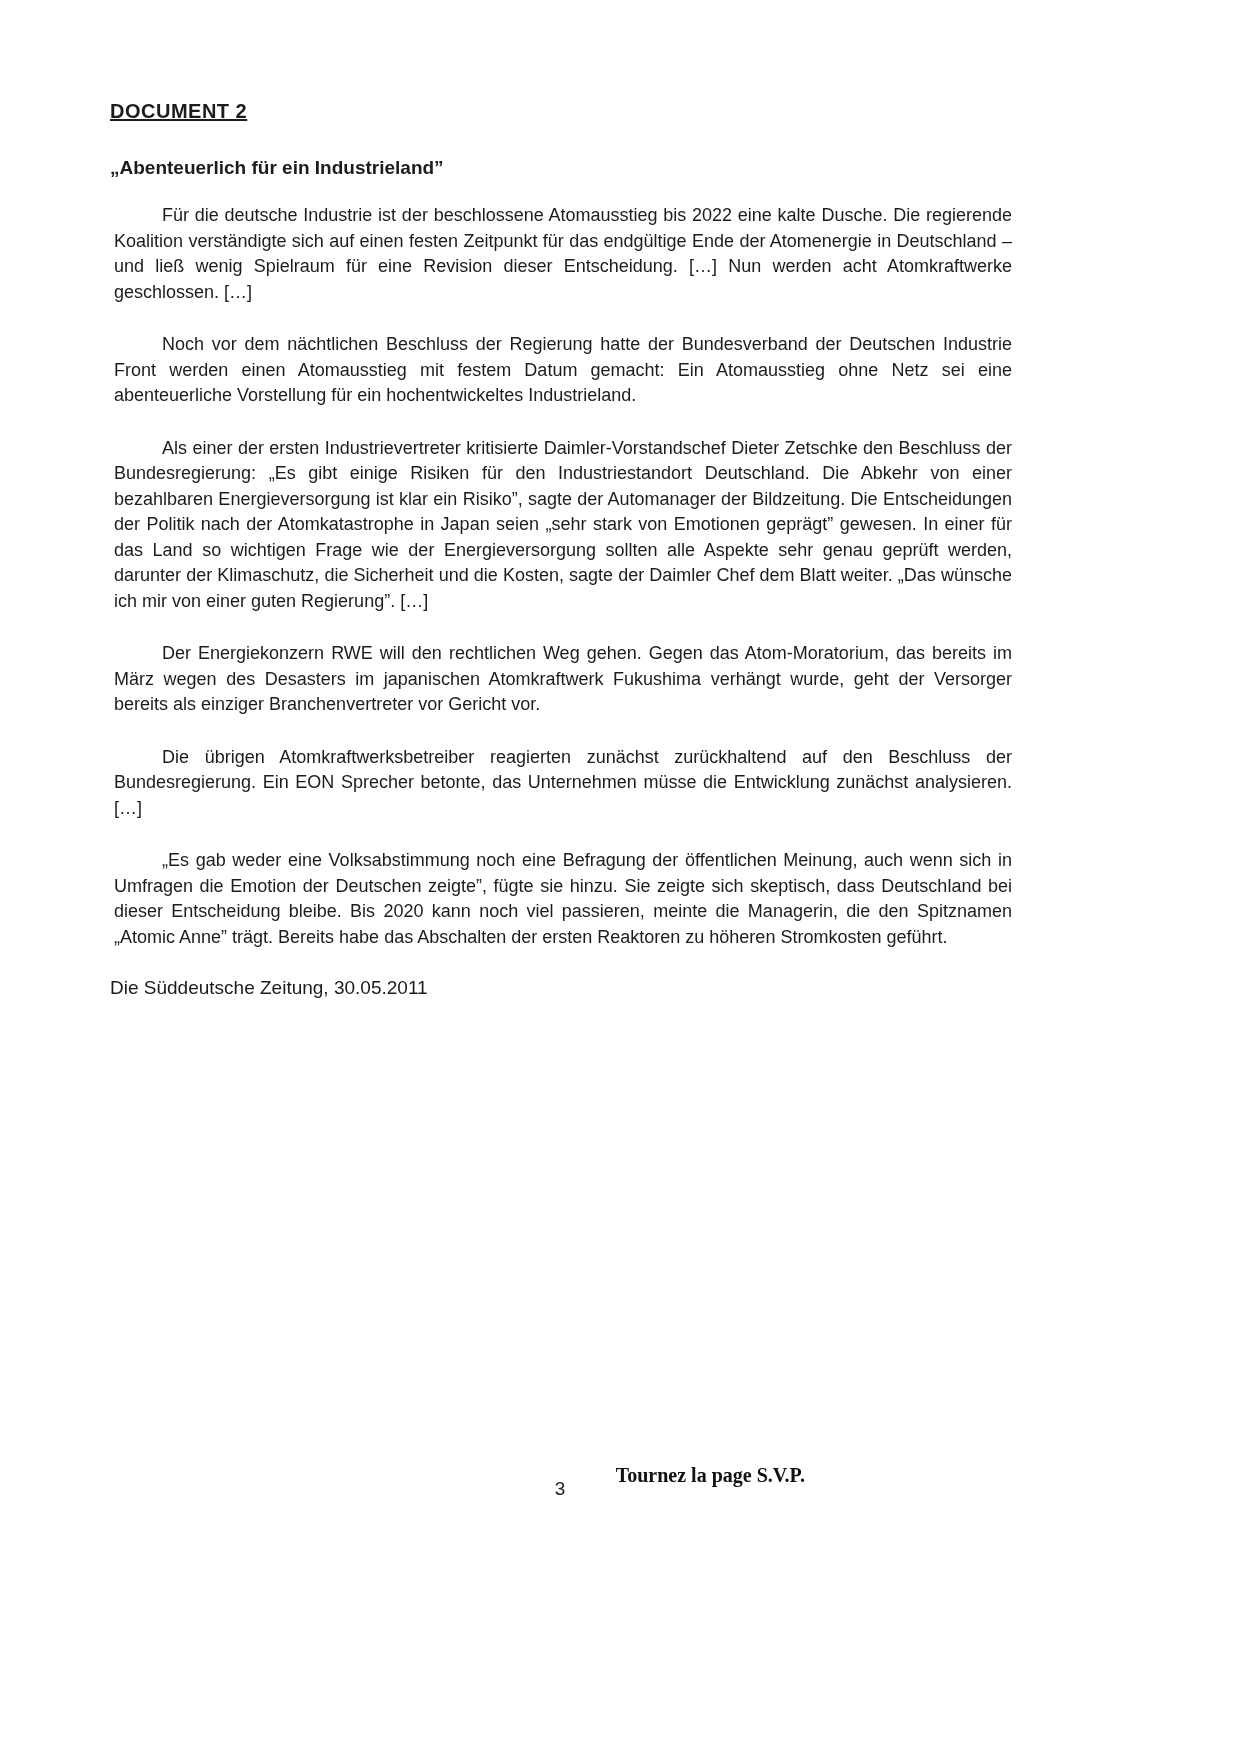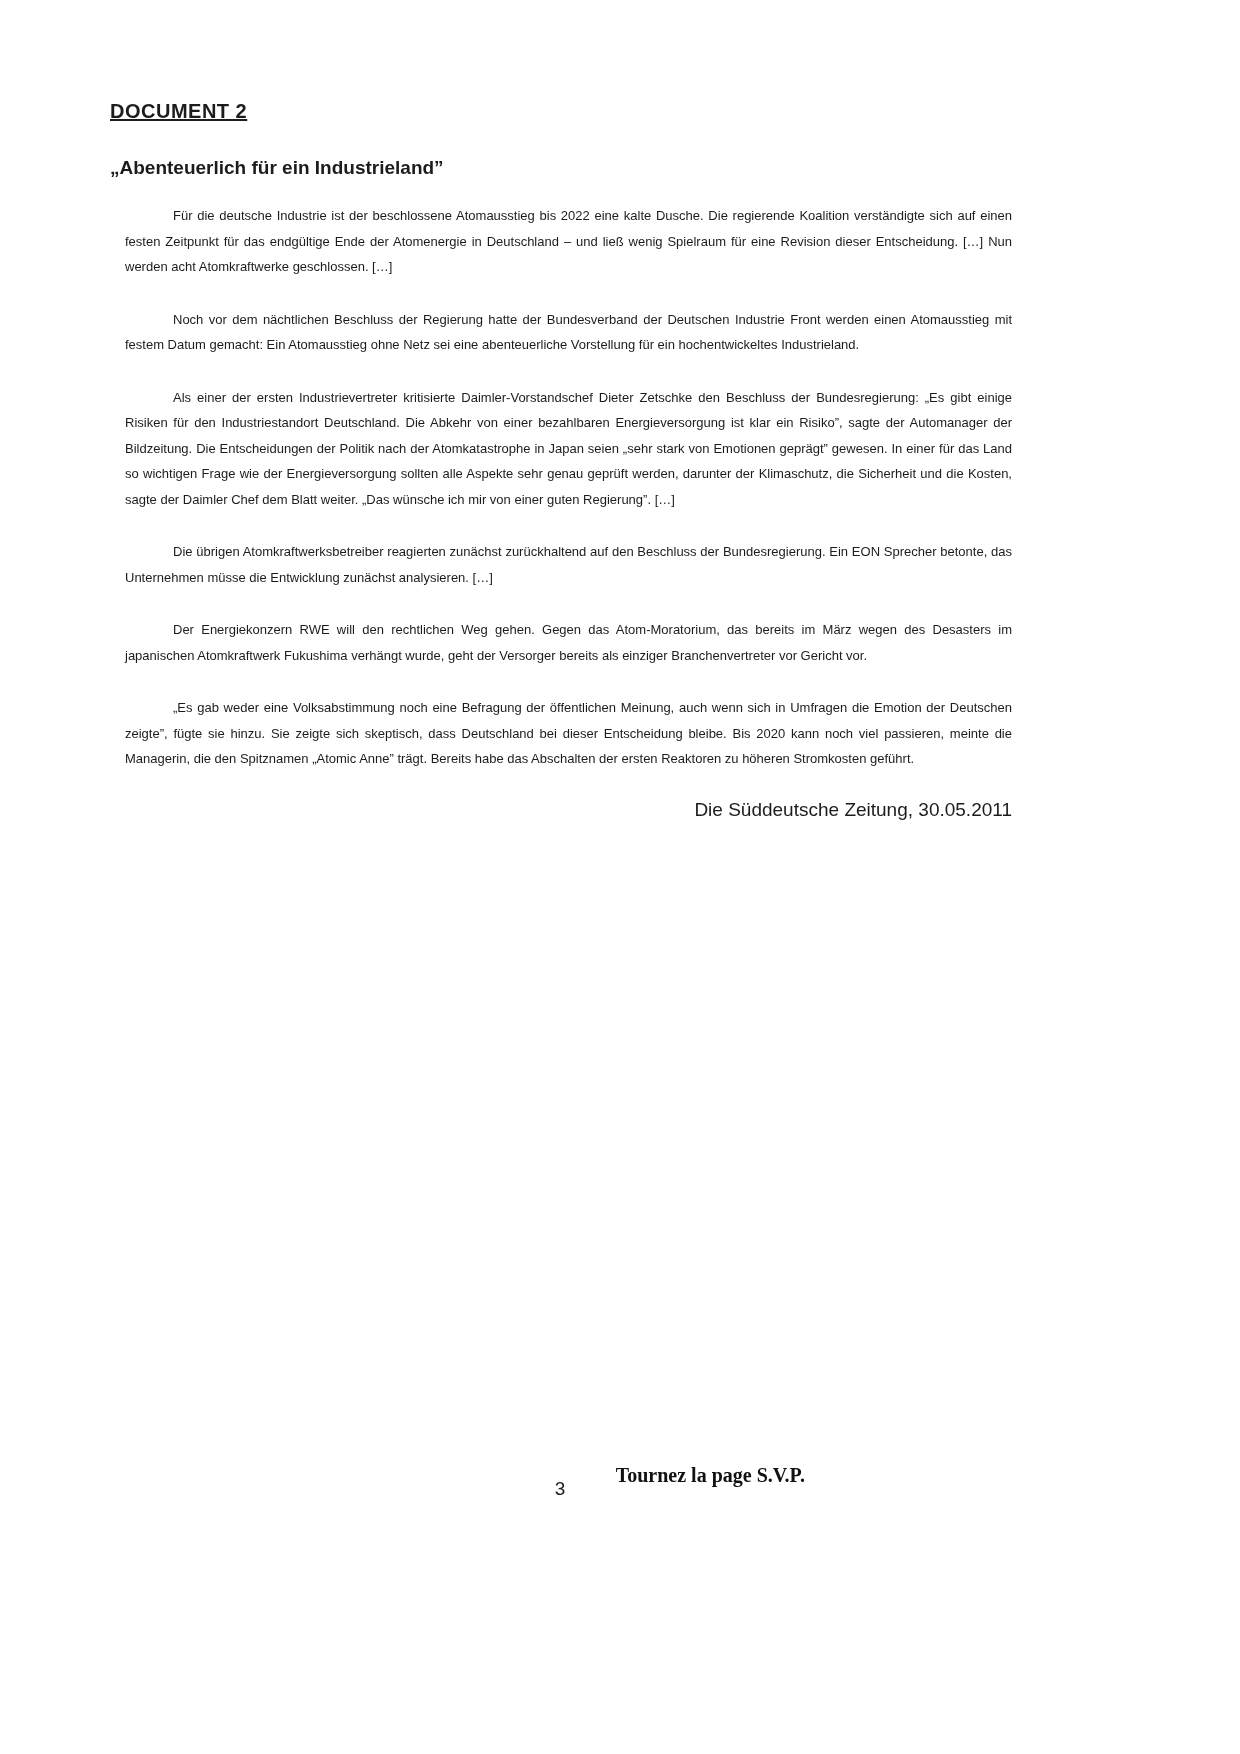--- a/index.html
+++ b/index.html
@@ -28,29 +28,28 @@
     text-decoration: underline;
     letter-spacing: 0.5px;
     margin: 0 0 34px 0;
   }
   .doc-title {
     font-size: 19px;
     font-weight: bold;
     margin: 0 0 24px 0;
   }
   .body-text p {
-    font-size: 13px;
+    font-size: 18px;
     line-height: 25.5px;
     text-align: justify;
     text-indent: 48px;
-    margin: 0 0 27px 15px;
+    margin: 0 0 27px 4px;
   }
   .attribution {
     font-size: 19px;
-    text-align: right;
     margin: 27px 0 0 0;
   }
   .footer-page-number {
     position: absolute;
     left: 0;
     top: 1478px;
     width: 1120px;
     text-align: center;
     font-size: 19px;
     color: #1c1c1c;
@@ -70,22 +69,22 @@
 <body>
 
 <div class="page">
   <div class="content">
     <h1 class="doc-label">DOCUMENT 2</h1>
     <h2 class="doc-title">„Abenteuerlich für ein Industrieland”</h2>
     <div class="body-text">
       <p>Für die deutsche Industrie ist der beschlossene Atomausstieg bis 2022 eine kalte Dusche. Die regierende Koalition verständigte sich auf einen festen Zeitpunkt für das endgültige Ende der Atomenergie in Deutschland – und ließ wenig Spielraum für eine Revision dieser Entscheidung. […] Nun werden acht Atomkraftwerke geschlossen. […]</p>
       <p>Noch vor dem nächtlichen Beschluss der Regierung hatte der Bundesverband der Deutschen Industrie Front werden einen Atomausstieg mit festem Datum gemacht: Ein Atomausstieg ohne Netz sei eine abenteuerliche Vorstellung für ein hochentwickeltes Industrieland.</p>
       <p>Als einer der ersten Industrievertreter kritisierte Daimler-Vorstandschef Dieter Zetschke den Beschluss der Bundesregierung: „Es gibt einige Risiken für den Industriestandort Deutschland. Die Abkehr von einer bezahlbaren Energieversorgung ist klar ein Risiko”, sagte der Automanager der Bildzeitung. Die Entscheidungen der Politik nach der Atomkatastrophe in Japan seien „sehr stark von Emotionen geprägt” gewesen. In einer für das Land so wichtigen Frage wie der Energieversorgung sollten alle Aspekte sehr genau geprüft werden, darunter der Klimaschutz, die Sicherheit und die Kosten, sagte der Daimler Chef dem Blatt weiter. „Das wünsche ich mir von einer guten Regierung”. […]</p>
+      <p>Der Energiekonzern RWE will den rechtlichen Weg gehen. Gegen das Atom-Moratorium, das bereits im März wegen des Desasters im japanischen Atomkraftwerk Fukushima verhängt wurde, geht der Versorger bereits als einziger  Branchenvertreter vor Gericht vor.</p>
       <p>Die übrigen Atomkraftwerksbetreiber reagierten zunächst zurückhaltend auf den Beschluss der Bundesregierung. Ein EON Sprecher betonte, das Unternehmen müsse die Entwicklung zunächst analysieren. […]</p>
-      <p>Der Energiekonzern RWE will den rechtlichen Weg gehen. Gegen das Atom-Moratorium, das bereits im März wegen des Desasters im japanischen Atomkraftwerk Fukushima verhängt wurde, geht der Versorger bereits als einziger  Branchenvertreter vor Gericht vor.</p>
       <p>„Es gab weder eine Volksabstimmung noch eine Befragung der öffentlichen Meinung, auch wenn sich in Umfragen die Emotion der Deutschen zeigte”, fügte sie hinzu. Sie zeigte sich skeptisch, dass Deutschland bei dieser Entscheidung bleibe. Bis 2020 kann noch viel passieren, meinte die Managerin, die den Spitznamen „Atomic Anne” trägt. Bereits habe das Abschalten der ersten Reaktoren zu höheren Stromkosten geführt.</p>
     </div>
     <div class="attribution">Die Süddeutsche Zeitung, 30.05.2011</div>
   </div>
 
   <div class="footer-page-number">3</div>
   <div class="footer-turn-note">Tournez la page S.V.P.</div>
 </div>
 
 </body></html>

